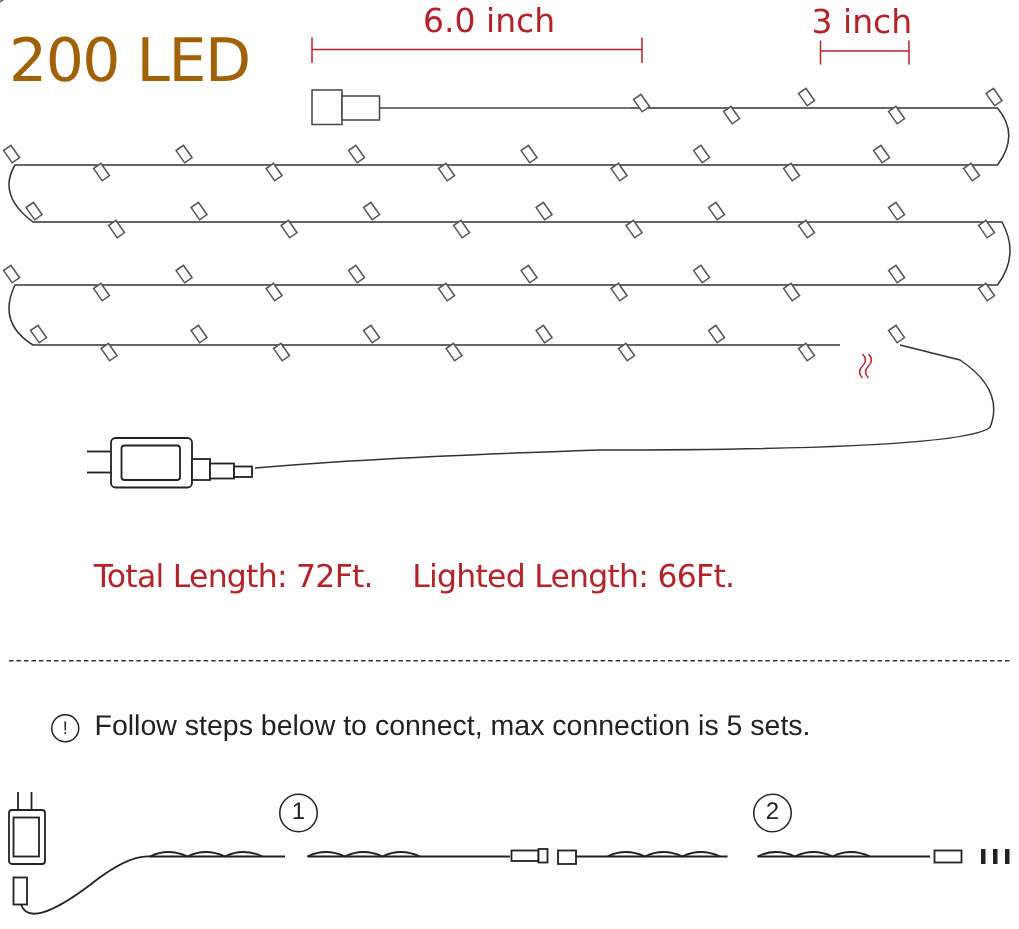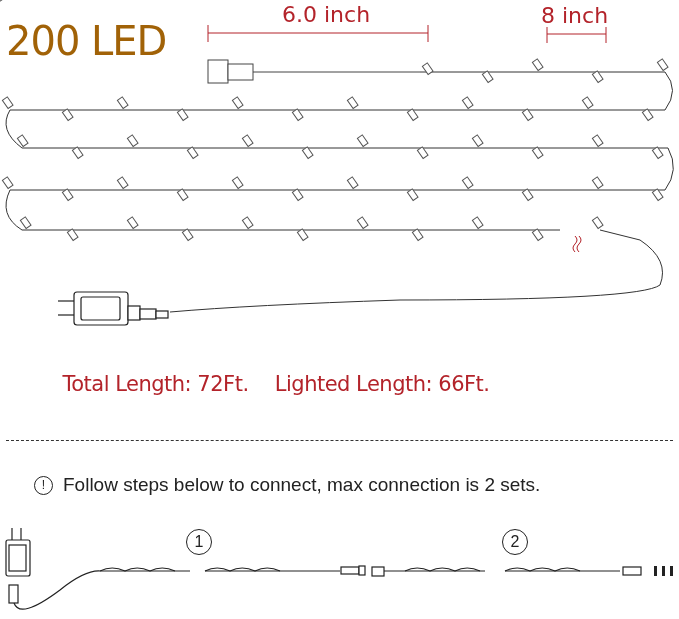--- a/index.html
+++ b/index.html
@@ -124,28 +124,28 @@
   </g>
   <g fill="#222">
       <rect x="654" y="566" width="3" height="10"></rect>
       <rect x="662" y="566" width="3" height="10"></rect>
       <rect x="670" y="566" width="3" height="10"></rect>
     </g>
 </svg>
 
 <div class="abs title">200 LED</div>
 <div class="abs dim" style="left:282px; top:2px;">6.0 inch</div>
-<div class="abs dim" style="left:541px; top:3px;">8 inch</div>
+<div class="abs dim" style="left:541px; top:3px;">3 inch</div>
 
 <div class="abs lengths">
   <span>Total Length: 72Ft.</span>
   <span>Lighted Length: 66Ft.</span>
 </div>
 
 <div class="abs divider"></div>
 
 <div class="abs note">
   <span class="ico">!</span>
-  <span>Follow steps below to connect, max connection is 2 sets.</span>
+  <span>Follow steps below to connect, max connection is 5 sets.</span>
 </div>
 
 <div class="abs step" style="left:186px; top:529px;">1</div>
 <div class="abs step" style="left:502px; top:529px;">2</div>
 
 </body></html>

